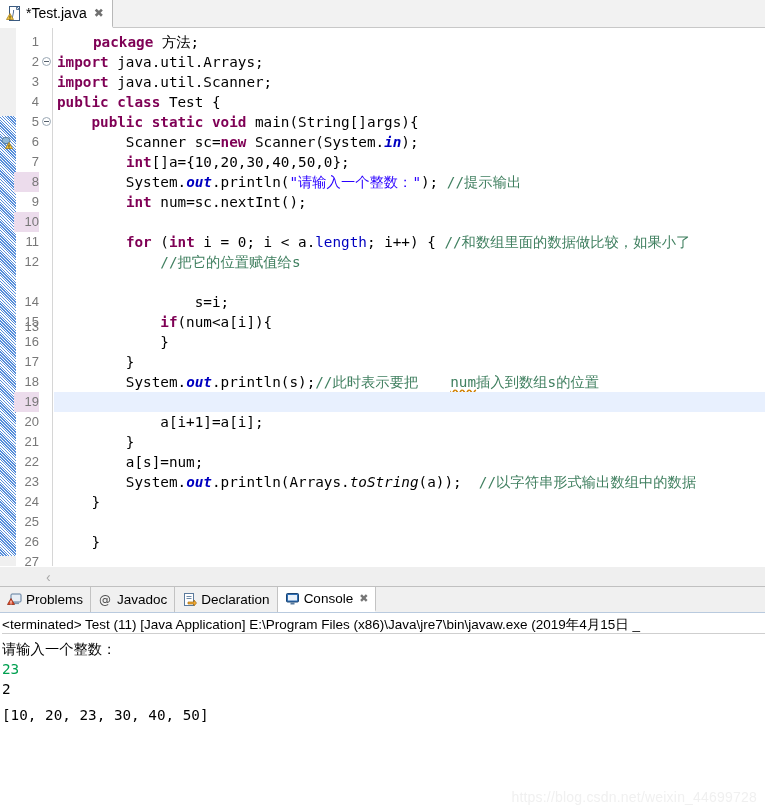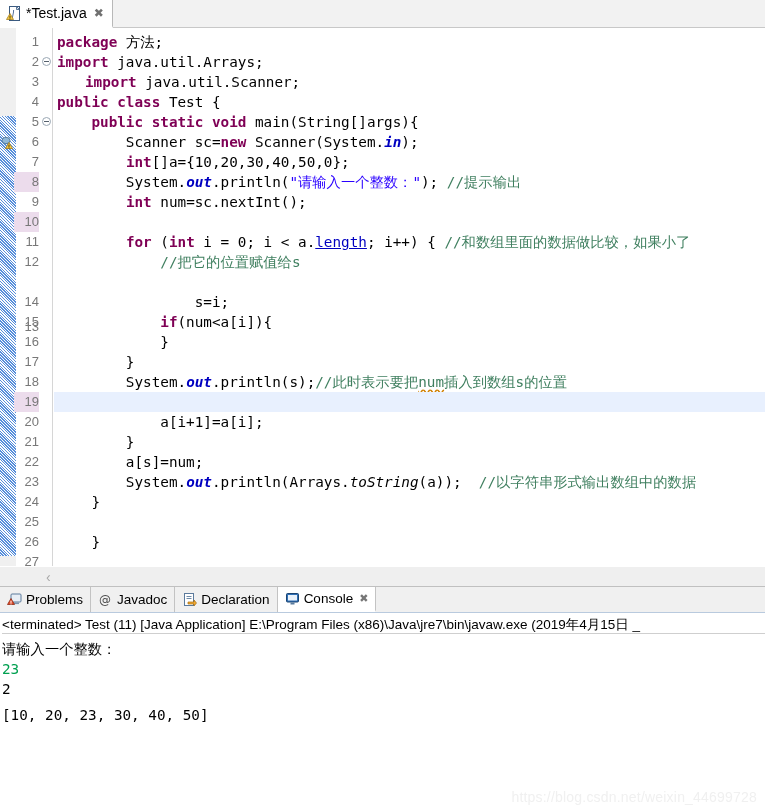--- a/index.html
+++ b/index.html
@@ -150,33 +150,34 @@
     left: 54px; right: 0;
     height: 20px;
     background: #e8f0fe;
   }
 
   
   .kw  { color: #7f0055; font-weight: bold; }
   .str { color: #2a00ff; }
   .cmt { color: #3f7f5f; }
   .fld { color: #0000c0; font-style: italic; font-weight: bold; }
-  .sfld{ color: #0000c0; text-decoration: underline; }
+  .sfld{ color: #0000c0; }
   .mth { color: #000000; font-style: italic; }
   .plain { color: #000000; }
   .squig {
     text-decoration-style: wavy;
     text-decoration-color: #c8a000;
     text-underline-offset: 2px;
   }
   .squig-red {
     text-decoration: underline;
     text-decoration-style: wavy;
     text-decoration-color: #d08000;
     text-underline-offset: 2px;
+    margin-left: 32px;
   }
 
   
   .editor-hscroll {
     position: relative;
     height: 20px;
     background: #efefef;
     border-top: 1px solid #ffffff;
   }
   .hs-chev {
@@ -298,23 +299,23 @@
           <ellipse cx="5" cy="5.5" rx="4" ry="3.2" fill="#8fb8d8" stroke="#4a6f90" stroke-width="0.8"></ellipse>
           <path d="M4.5 13.5 L8 7.5 L11.5 13.5 Z" fill="#f5c842" stroke="#a8821f" stroke-width="0.8"></path>
           <rect x="7.5" y="9.7" width="1" height="2.2" fill="#4a3a00"></rect>
           <rect x="7.5" y="12.4" width="1" height="1" fill="#4a3a00"></rect>
         </svg>
       </div>
     </div>
     <div class="gutter"></div>
     <div class="fold-col"></div>
     <div class="code-area" id="code-area">
-        <div class="codeline" style="top: 4px;"><span class="kw">package </span><span class="plain">方法;</span></div>
+        <div class="codeline" style="top: 4px; margin-left: 36px;"><span class="kw">package </span><span class="plain">方法;</span></div>
         <div class="codeline" style="top: 24px;"><span class="kw">import </span><span class="plain">java.util.Arrays;</span></div>
-        <div class="codeline" style="top: 44px; margin-left: 28px;"><span class="kw">import </span><span class="plain">java.util.Scanner;</span></div>
+        <div class="codeline" style="top: 44px;"><span class="kw">import </span><span class="plain">java.util.Scanner;</span></div>
         <div class="codeline" style="top: 64px;"><span class="kw">public class </span><span class="plain">Test {</span></div>
         <div class="codeline" style="top: 84px;"><span class="plain">    </span><span class="kw">public static void </span><span class="plain">main(String[]args){</span></div>
         <div class="codeline" style="top: 104px;"><span class="plain">        Scanner </span><span class="squig">sc</span><span class="plain">=</span><span class="kw">new </span><span class="plain">Scanner(System.</span><span class="fld">in</span><span class="plain">);</span></div>
         <div class="codeline" style="top: 124px;"><span class="plain">        </span><span class="kw">int</span><span class="plain">[]a={10,20,30,40,50,0};</span></div>
         <div class="codeline" style="top: 144px;"><span class="plain">        System.</span><span class="fld">out</span><span class="plain">.println(</span><span class="str">"请输入一个整数："</span><span class="plain">); </span><span class="cmt">//提示输出</span></div>
         <div class="codeline" style="top: 164px;"><span class="plain">        </span><span class="kw">int </span><span class="plain">num=sc.nextInt();</span></div>
         <div class="codeline" style="top: 204px;"><span class="plain">        </span><span class="kw">for </span><span class="plain">(</span><span class="kw">int </span><span class="plain">i = 0; i &lt; a.</span><span class="sfld">length</span><span class="plain">; i++) { </span><span class="cmt">//和数组里面的数据做比较，如果小了</span></div>
         <div class="codeline" style="top: 224px;"><span class="plain">            </span><span class="cmt">//把它的位置赋值给s</span></div>
         <div class="codeline" style="top: 256px; margin-top: 28px;"><span class="plain">            </span><span class="kw">if</span><span class="plain">(num&lt;a[i]){</span></div>
         <div class="codeline" style="top: 264px;"><span class="plain">                s=i;</span></div>

